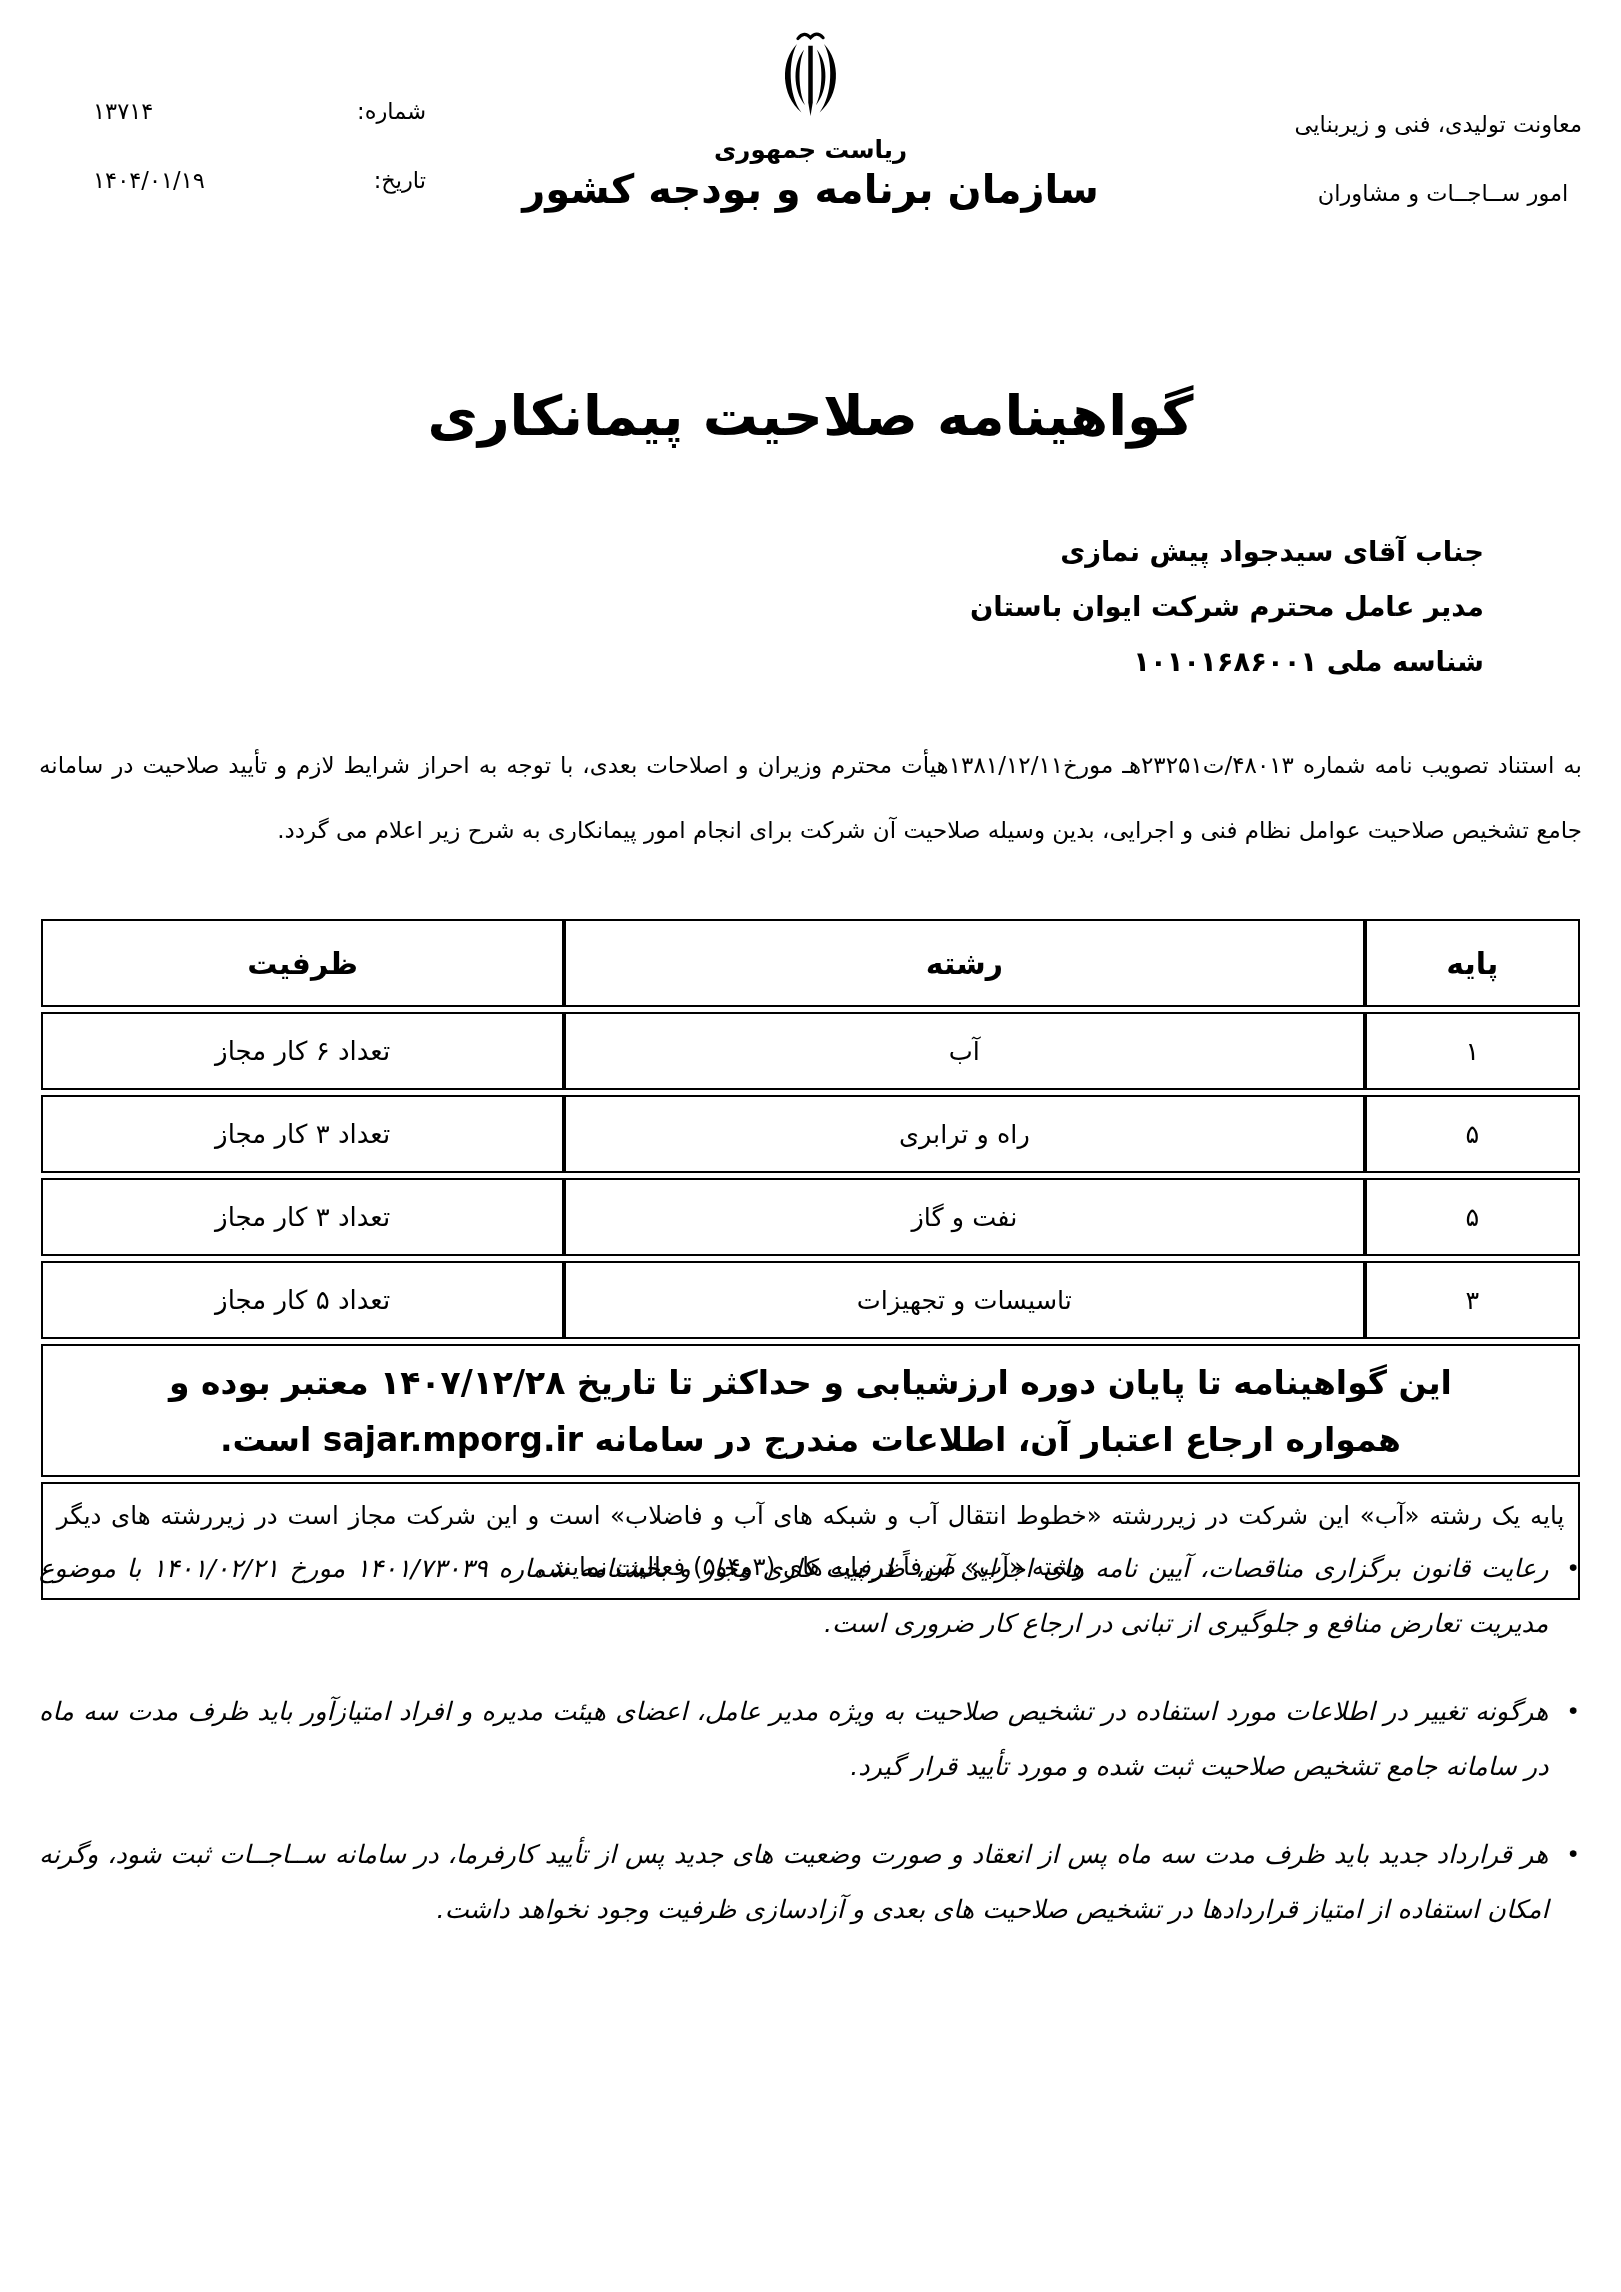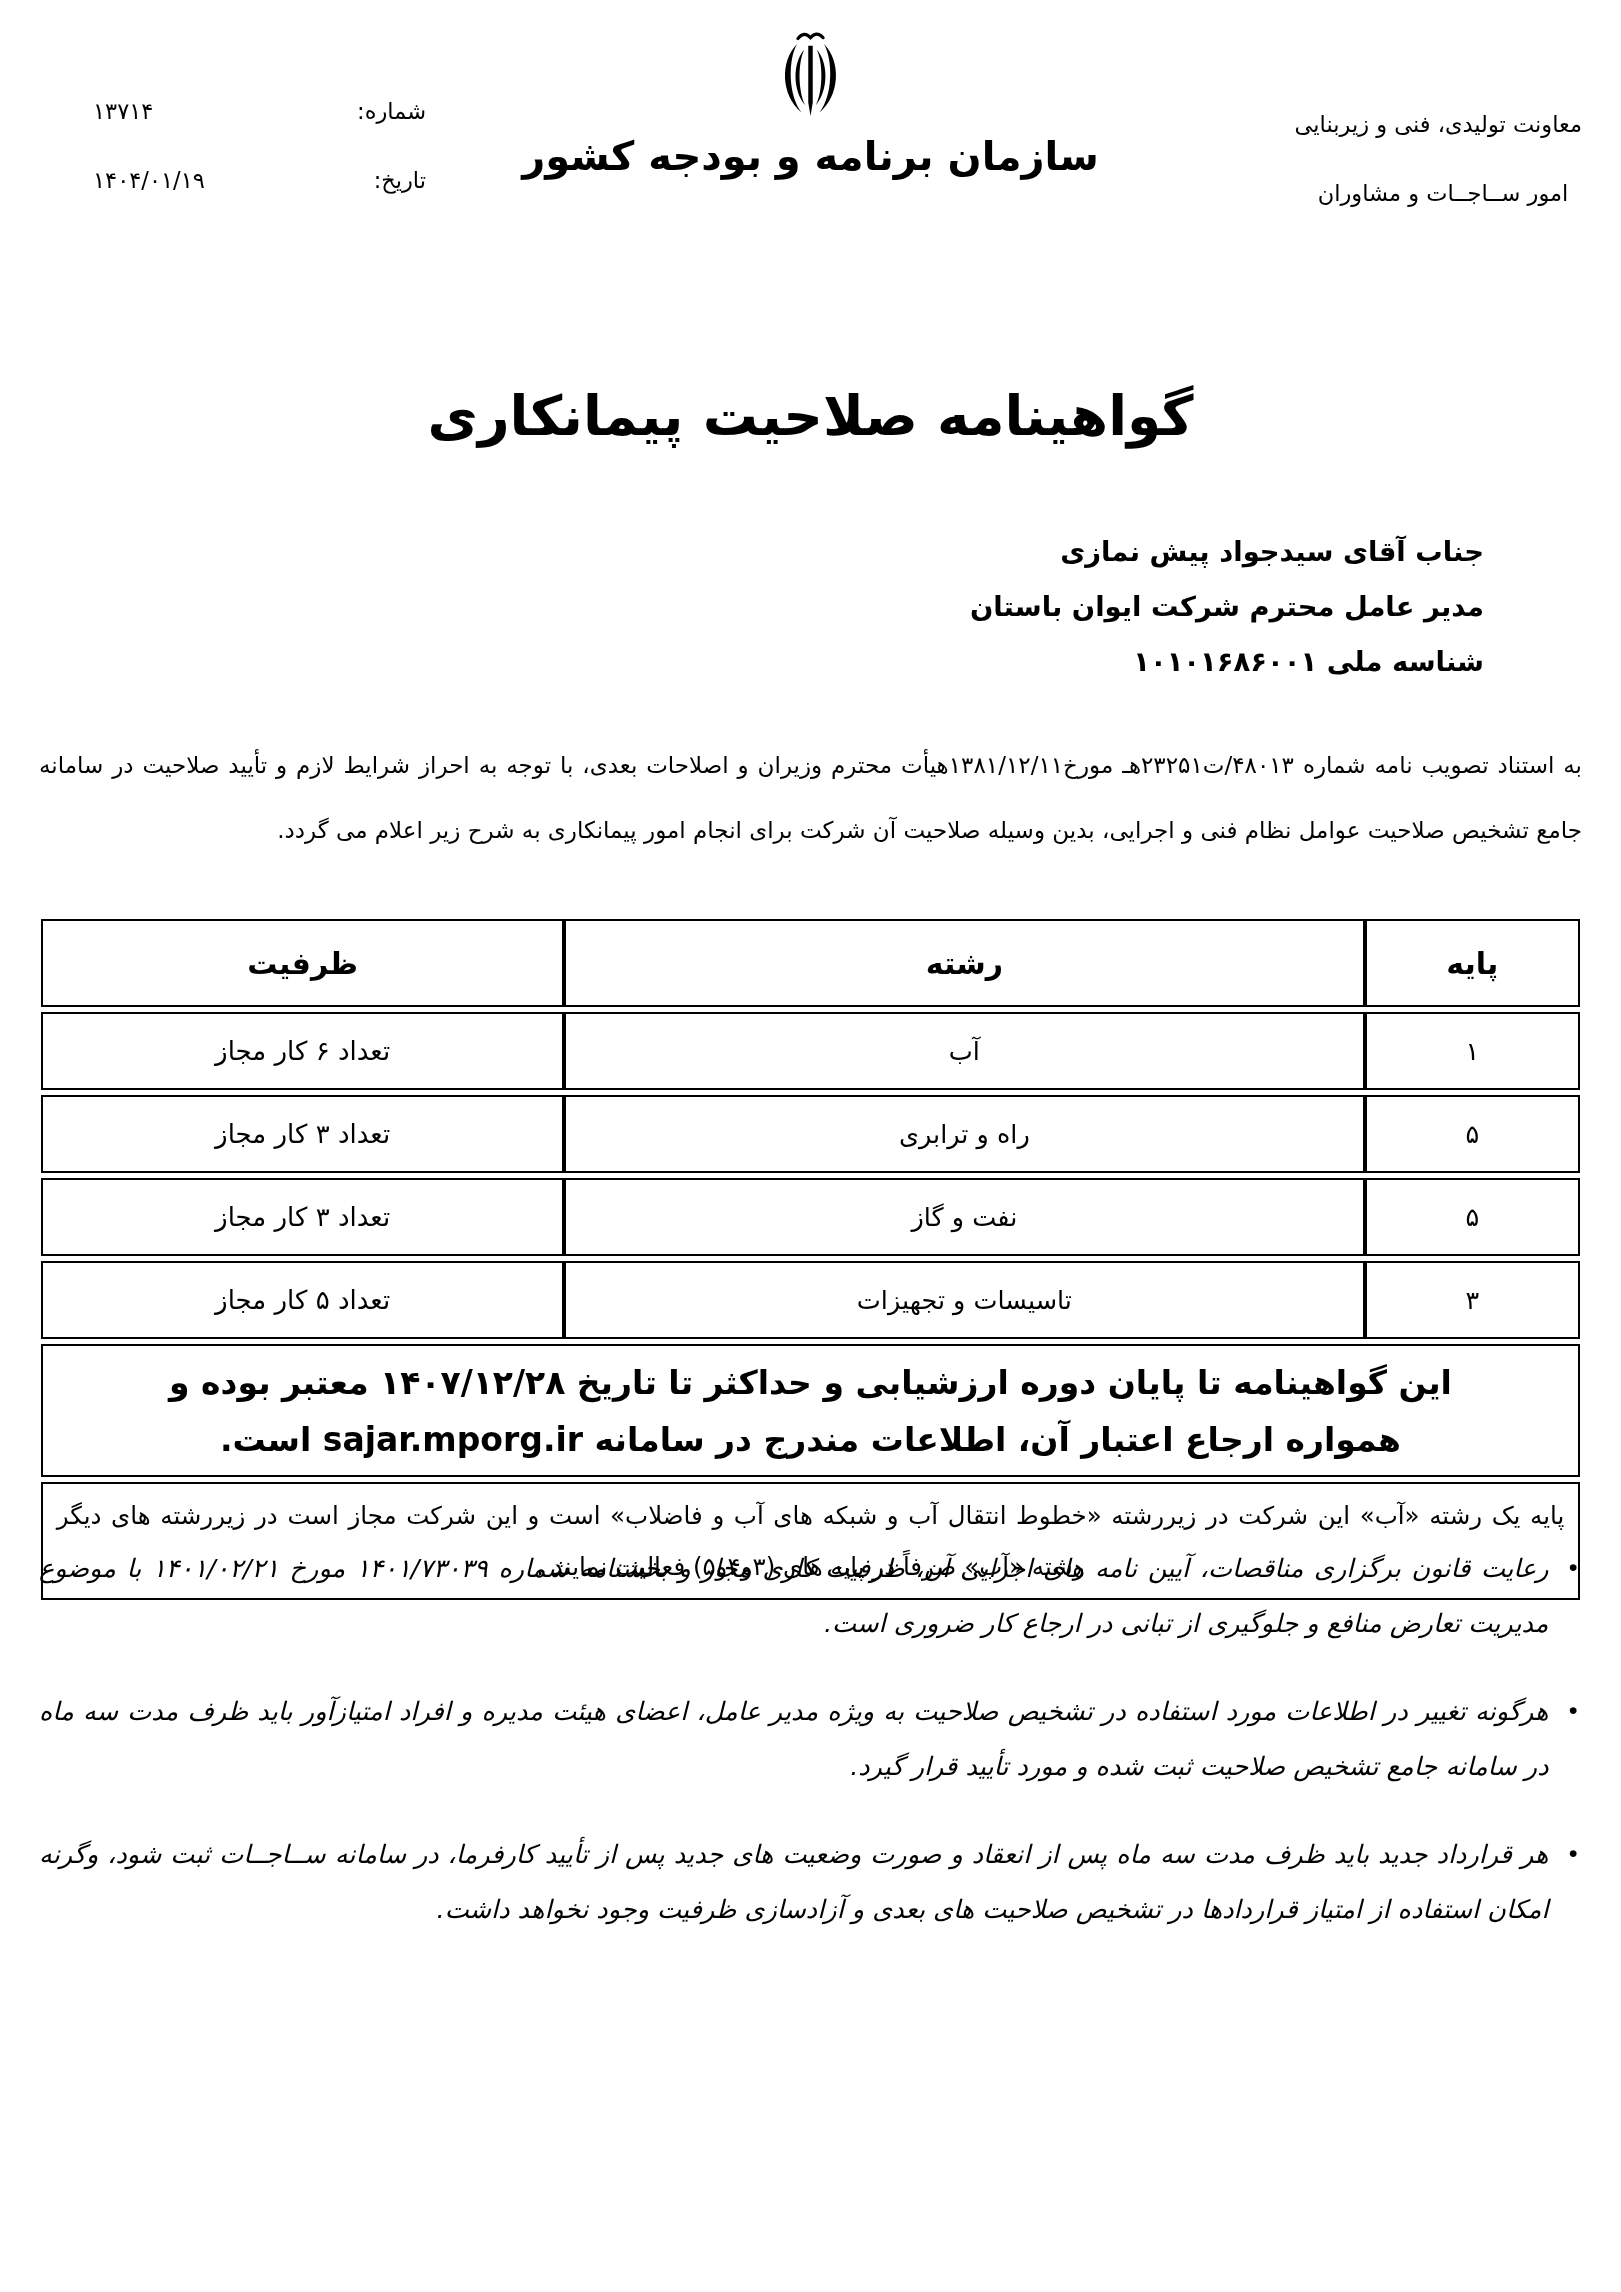--- a/index.html
+++ b/index.html
@@ -70,20 +70,21 @@
 
   <div class="emblem-block">
     <svg width="90" height="102" viewBox="0 0 100 110" aria-hidden="true">
       <path d="M36 9 q7 -9 14 -1 q7 -8 14 0" fill="none" stroke="#000" stroke-width="3.5" stroke-linecap="round"></path>
       <path d="M47.5 17 h5 v63 l-2.5 15 l-2.5 -15 Z" fill="#000"></path>
       <path d="M43 21 C30 36 30 66 44 83 C36 66 36 36 43 21 Z" fill="#000"></path>
       <path d="M57 21 C70 36 70 66 56 83 C64 66 64 36 57 21 Z" fill="#000"></path>
       <path d="M35 15 C16 34 17 72 40 91 C25 72 25 33 35 15 Z" fill="#000"></path>
       <path d="M65 15 C84 34 83 72 60 91 C75 72 75 33 65 15 Z" fill="#000"></path>
     </svg>
+    <div class="org1">ریاست جمهوری</div>
     <div class="org2">سازمان برنامه و بودجه کشور</div>
   </div>
 
   <div class="title">گواهینامه صلاحیت پیمانکاری</div>
 
   <div class="addressee">
     <div>جناب آقای سیدجواد پیش نمازی</div>
     <div>مدیر عامل محترم شرکت ایوان باستان</div>
     <div>شناسه ملی ۱۰۱۰۱۶۸۶۰۰۱</div>
   </div>

